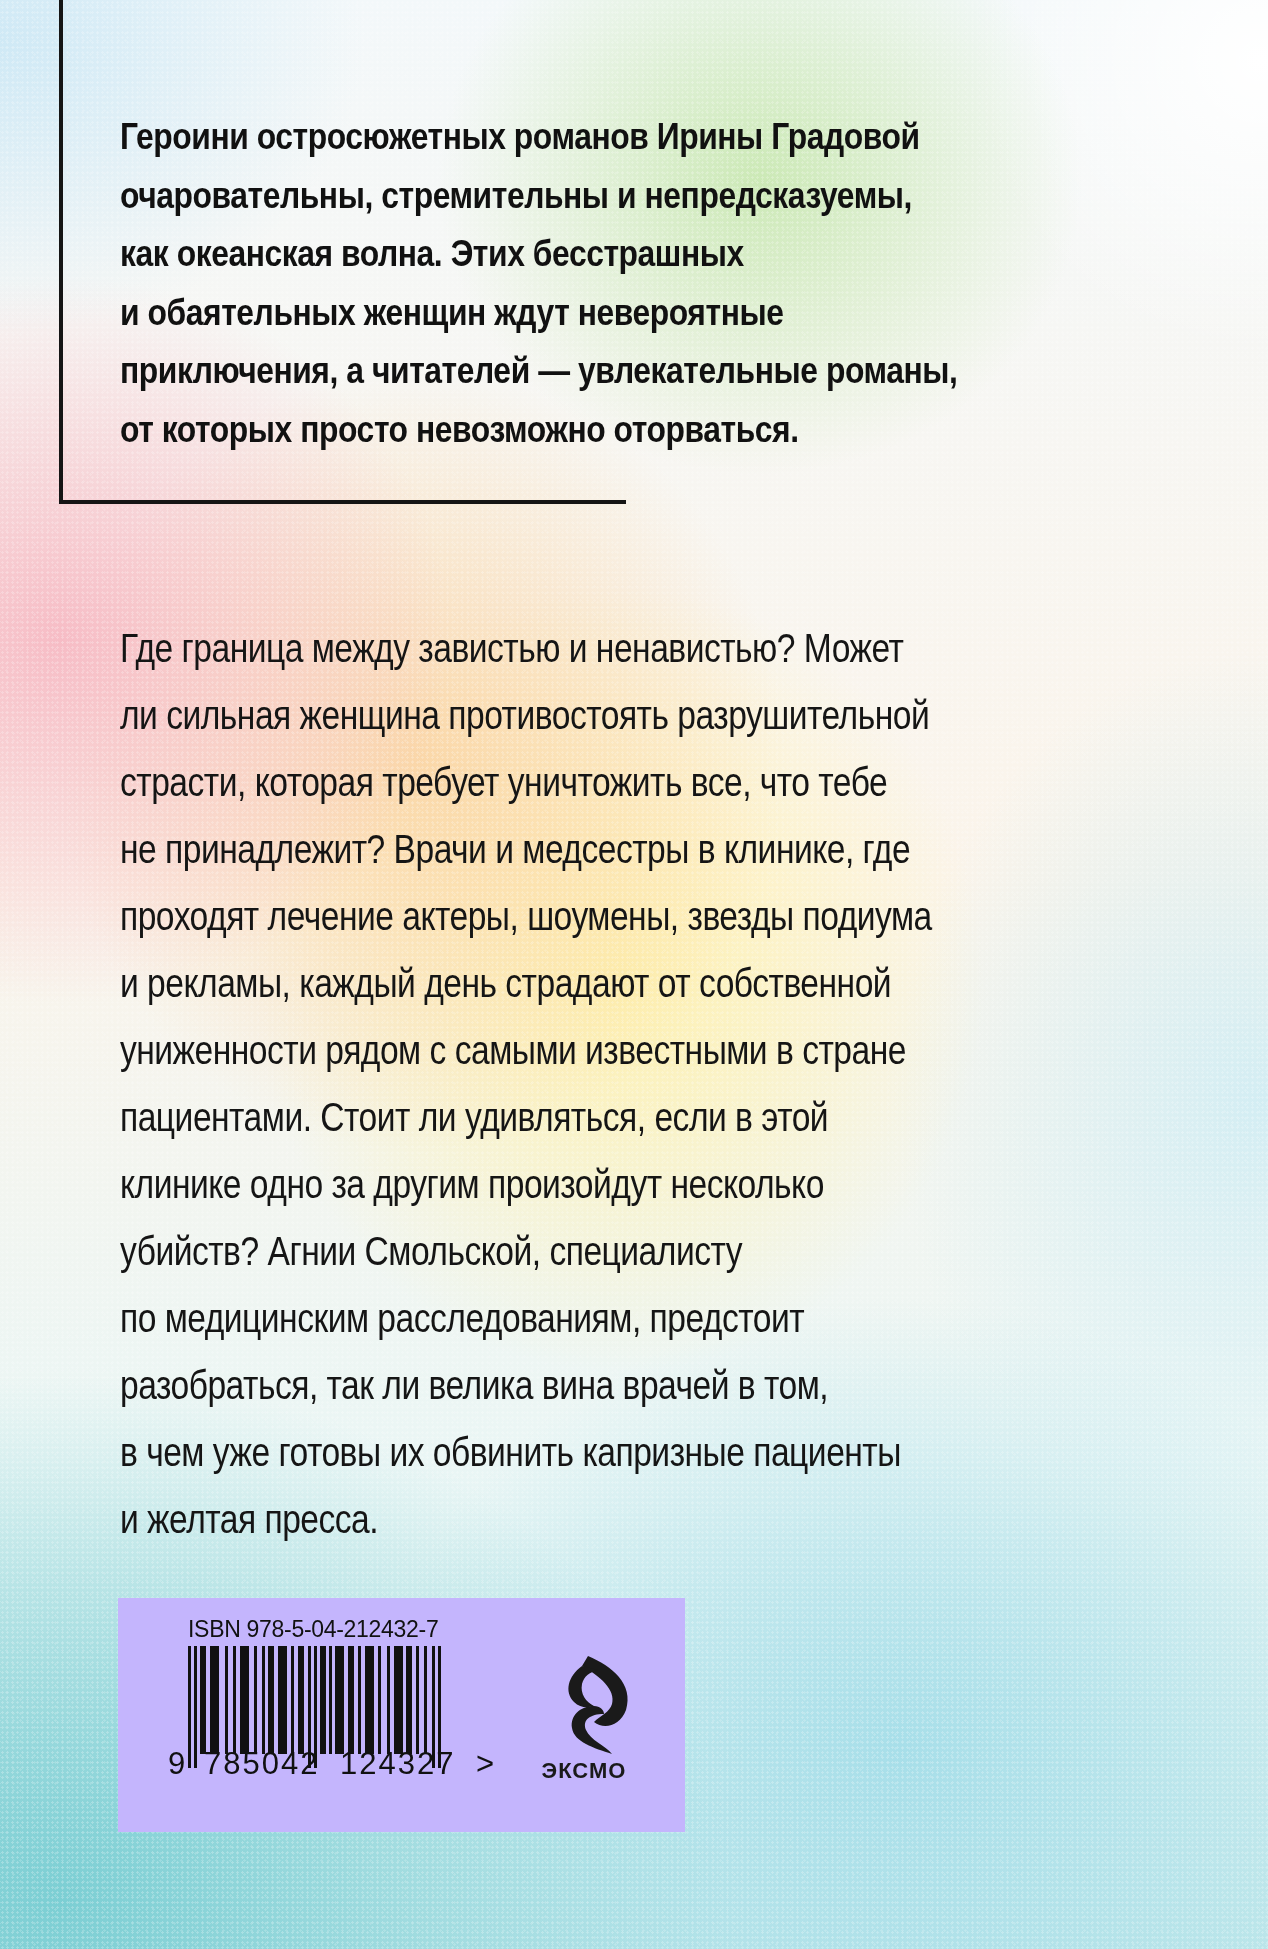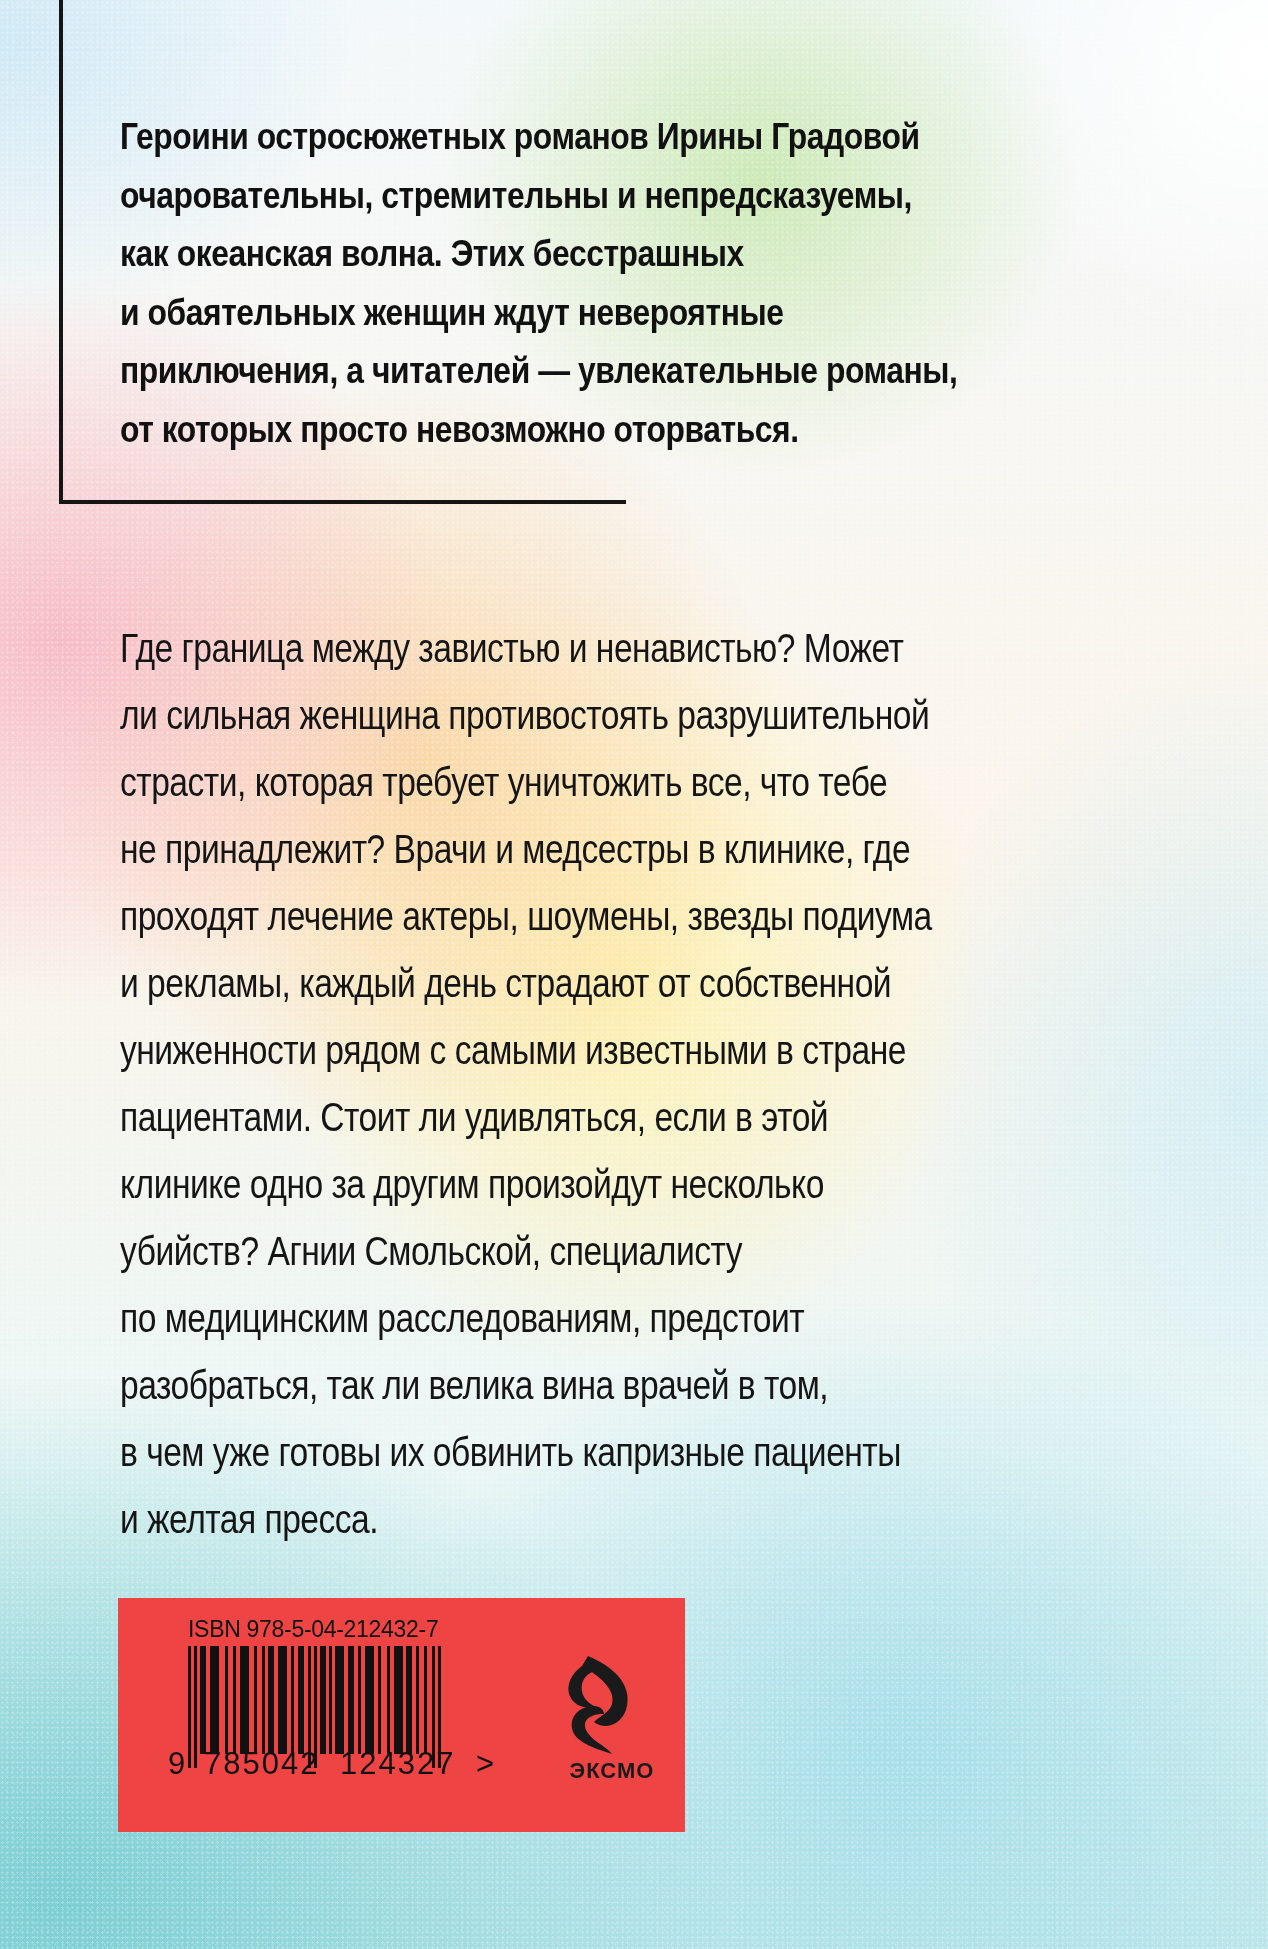--- a/index.html
+++ b/index.html
@@ -89,21 +89,21 @@
       transform: scaleX(0.84);
       transform-origin: left top;
       color: #151515;
     }
     .isbn-box {
       position: absolute;
       left: 118px;
       top: 1598px;
       width: 567px;
       height: 234px;
-      background: #ef4444;
+      background: #c4b5fd;
     }
     .isbn-label {
       position: absolute;
       left: 70px;
       top: 18px;
       font-family: "Liberation Sans", sans-serif;
       font-size: 23px;
       color: #111111;
       letter-spacing: -0.3px;
     }
@@ -133,21 +133,21 @@
     .bd-arrow { margin-left: 10px; }
     .logo {
       position: absolute;
       left: 442px;
       top: 52px;
       width: 80px;
       height: 110px;
     }
     .logo-text {
       position: absolute;
-      left: 444px;
+      left: 416px;
       top: 160px;
       width: 100px;
       text-align: center;
       font-family: "Liberation Sans", sans-serif;
       font-weight: 700;
       font-size: 22px;
       letter-spacing: 1px;
       color: #1a1a1a;
     }
   </style>

